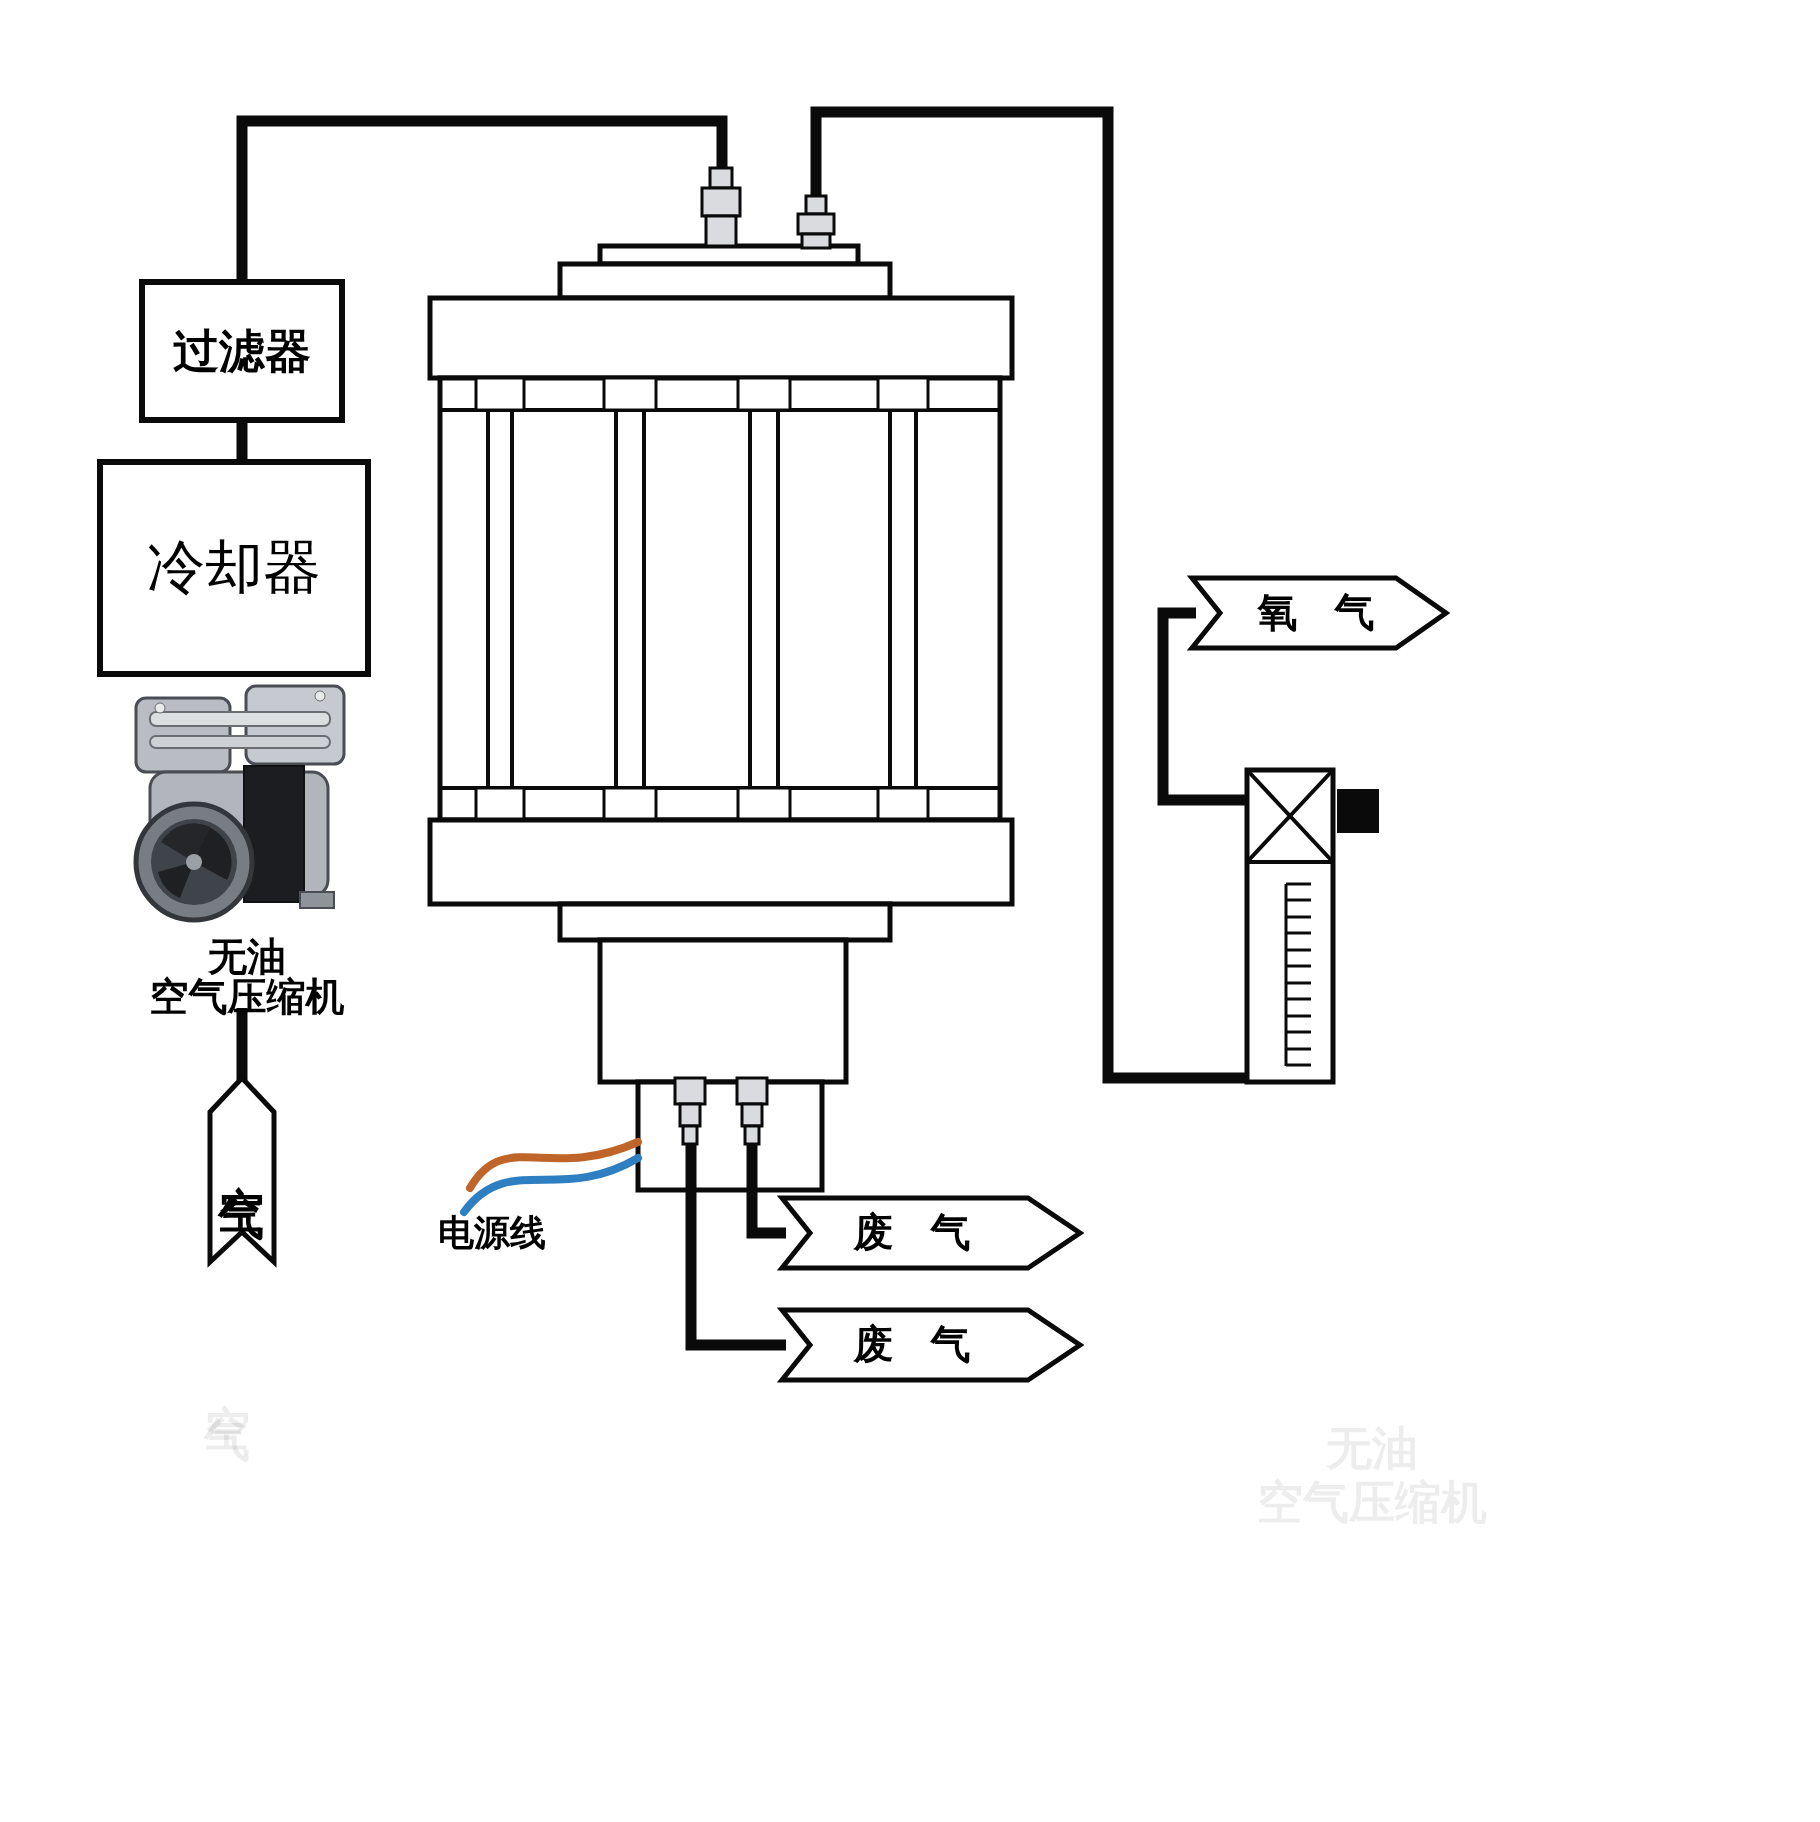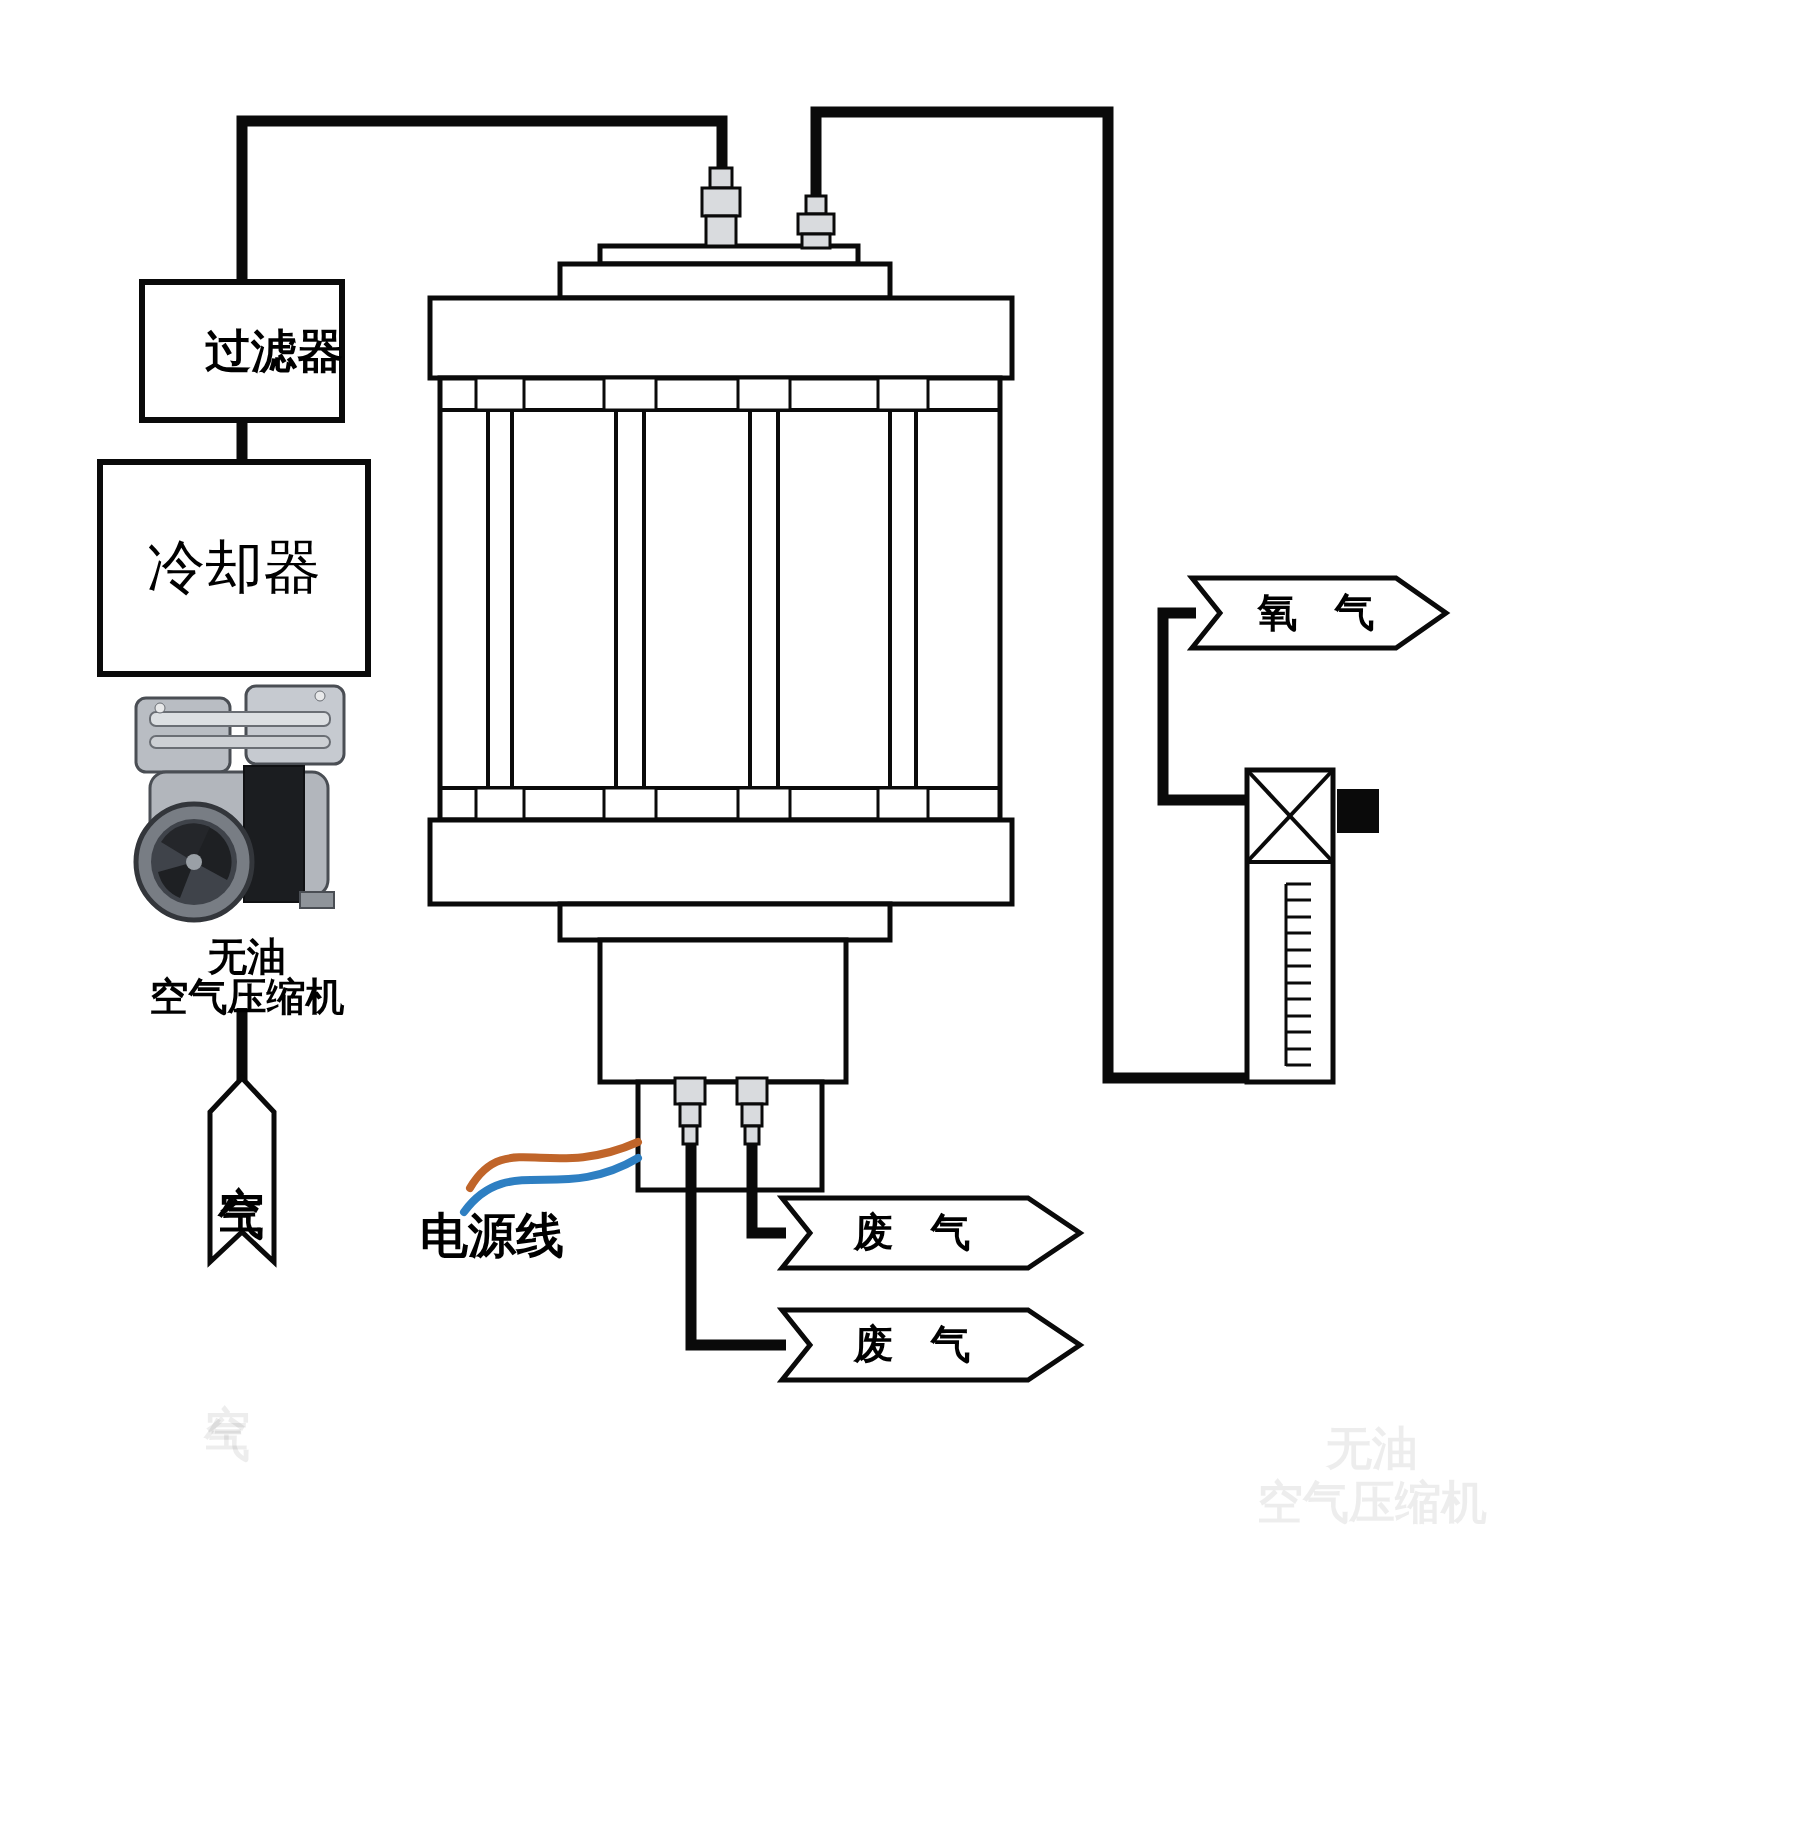--- a/index.html
+++ b/index.html
@@ -1,26 +1,26 @@
 <!DOCTYPE html>
 <html><head>
 <meta charset="utf-8">
 <style>
   html,body{margin:0;padding:0;background:#ffffff;}
   #stage{position:relative;width:1820px;height:1822px;background:#ffffff;overflow:hidden;
          font-family:"Liberation Sans",sans-serif;}
   #stage svg{position:absolute;left:0;top:0;}
   .lbl{position:absolute;transform:translate(-50%,-50%);color:#000;white-space:nowrap;
        font-weight:bold;line-height:1;}
-  .lbl-filter{font-size:46px;margin-left:32px;}
+  .lbl-filter{font-size:46px;}
   .lbl-cooler{font-size:58px;font-weight:400;font-family:"Liberation Serif",serif;}
   .lbl-comp{font-size:39px;text-align:center;}
   .lbl-vert{writing-mode:vertical-rl;text-orientation:upright;letter-spacing:10px;font-size:46px;}
   .lbl-flow{font-size:40px;word-spacing:26px;}
-  .lbl-power{font-size:48px;}
+  .lbl-power{font-size:36px;font-family:Liberation Mono, monospace;}
   .lbl-wm{color:rgba(0,0,0,0.07);font-size:46px;}
   .lbl-wm-vert{writing-mode:vertical-rl;text-orientation:upright;color:rgba(0,0,0,0.07);
        font-size:46px;letter-spacing:14px;}
   .pipe{fill:none;stroke:#0a0a0a;stroke-width:11;stroke-linejoin:miter;stroke-linecap:butt;}
   .box{fill:#ffffff;stroke:#0a0a0a;stroke-width:6;}
   .part{fill:#ffffff;stroke:#0a0a0a;stroke-width:5;}
   .thin{stroke:#0a0a0a;stroke-width:4;}
   .cap{fill:#ffffff;stroke:#0a0a0a;stroke-width:3;}
   .fit{fill:#d9dbde;stroke:#0a0a0a;stroke-width:3;}
   .wire{fill:none;stroke-width:8;stroke-linecap:round;}

